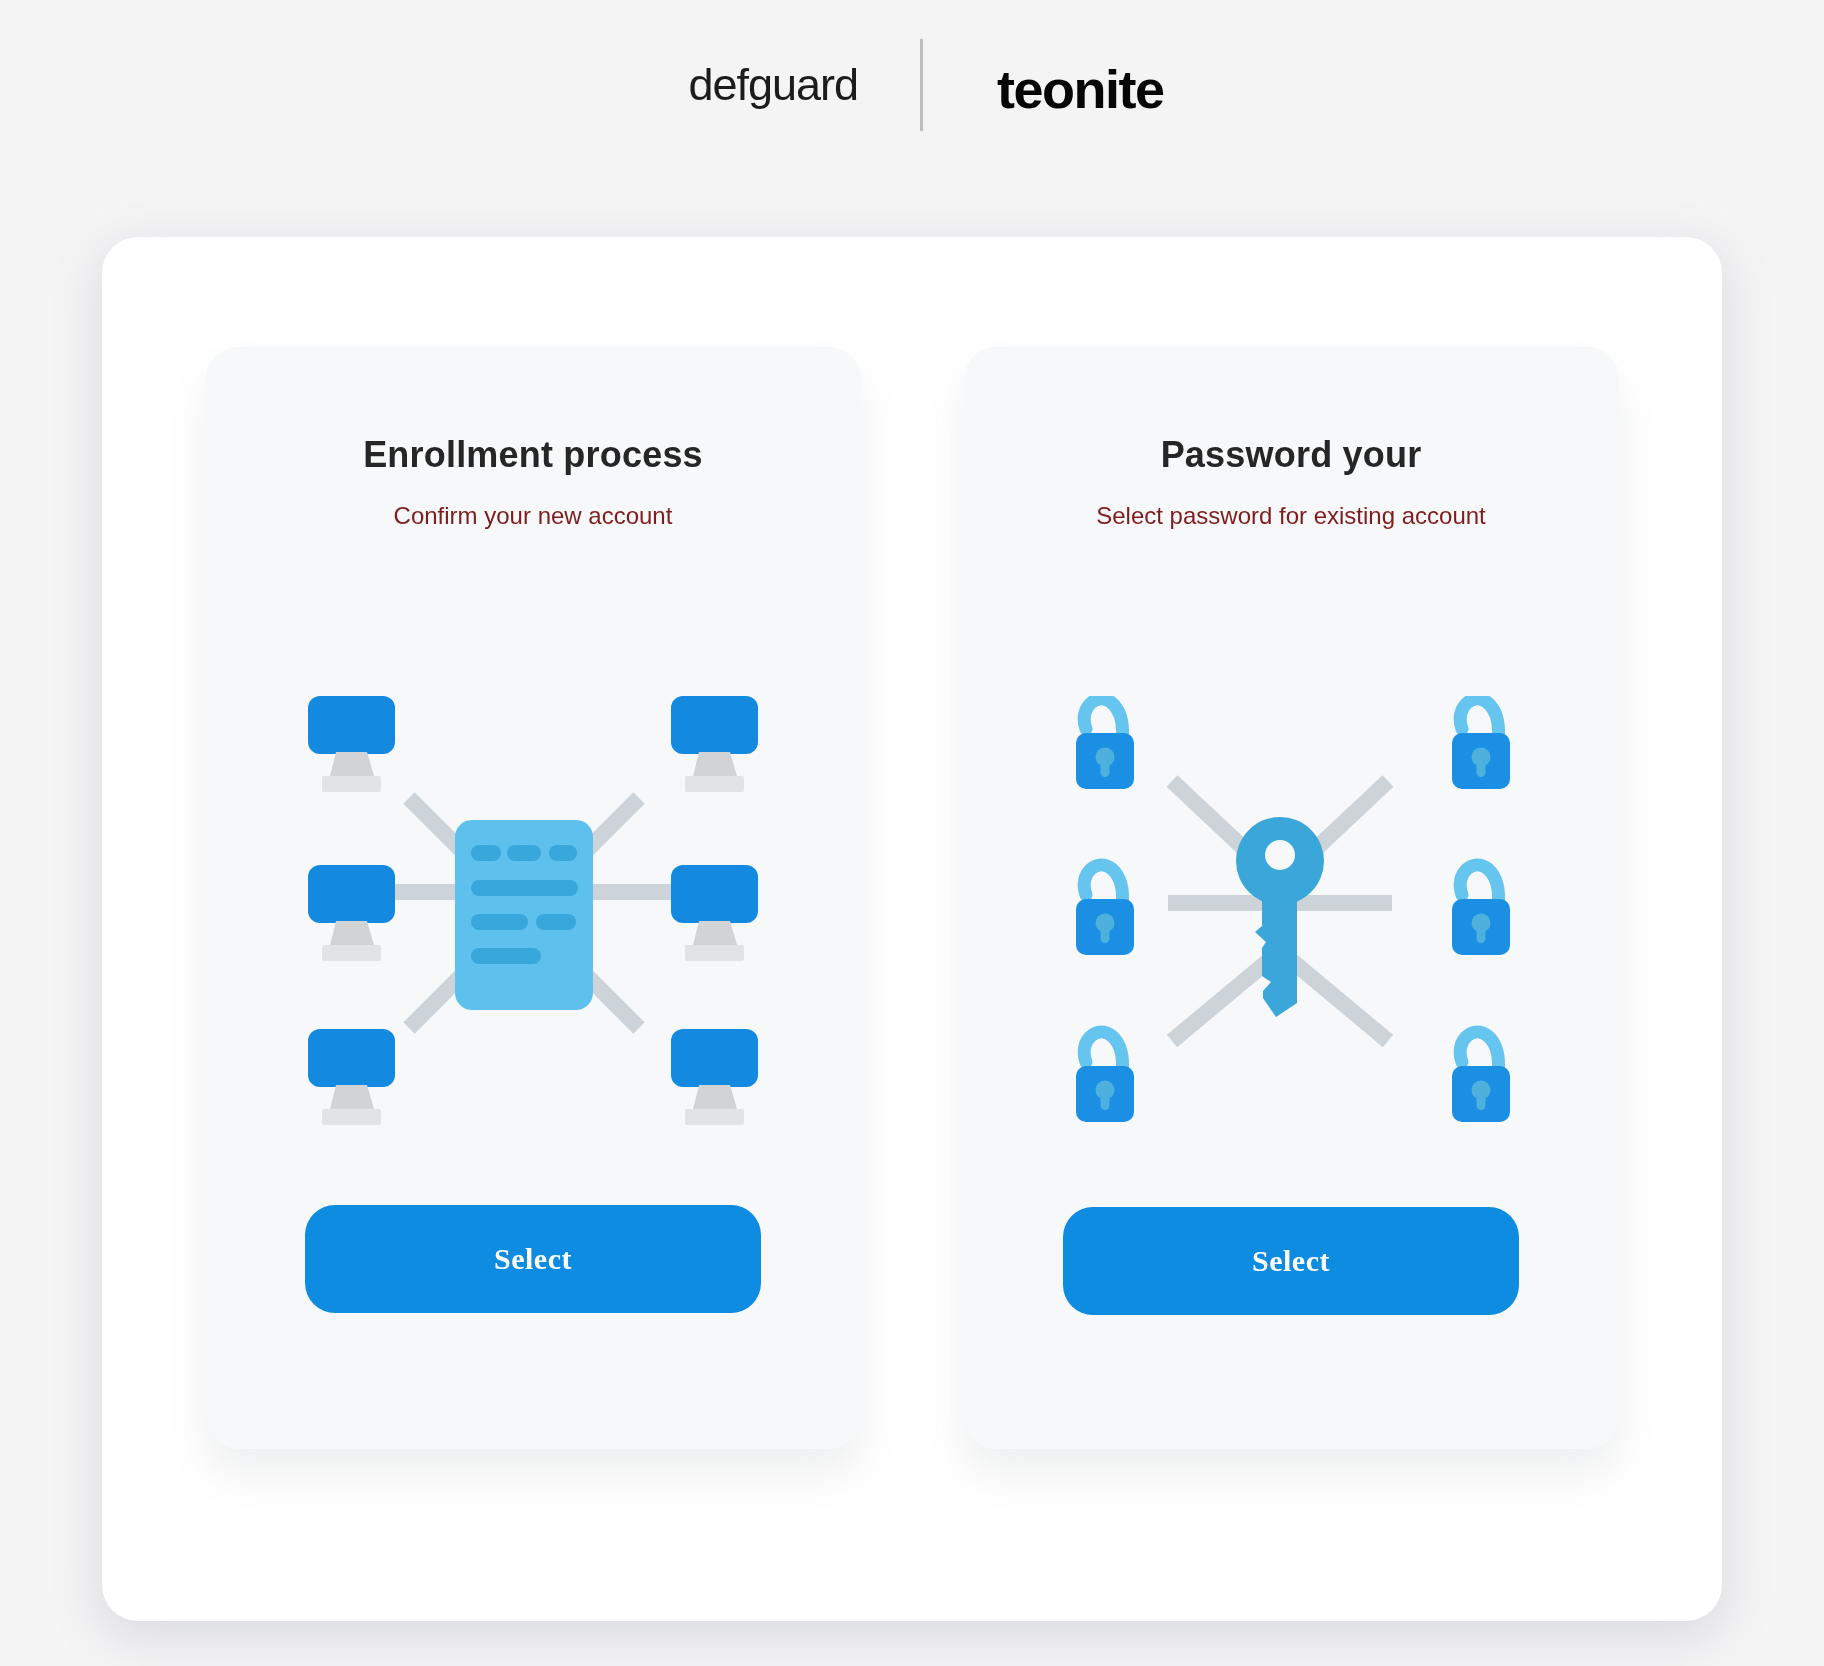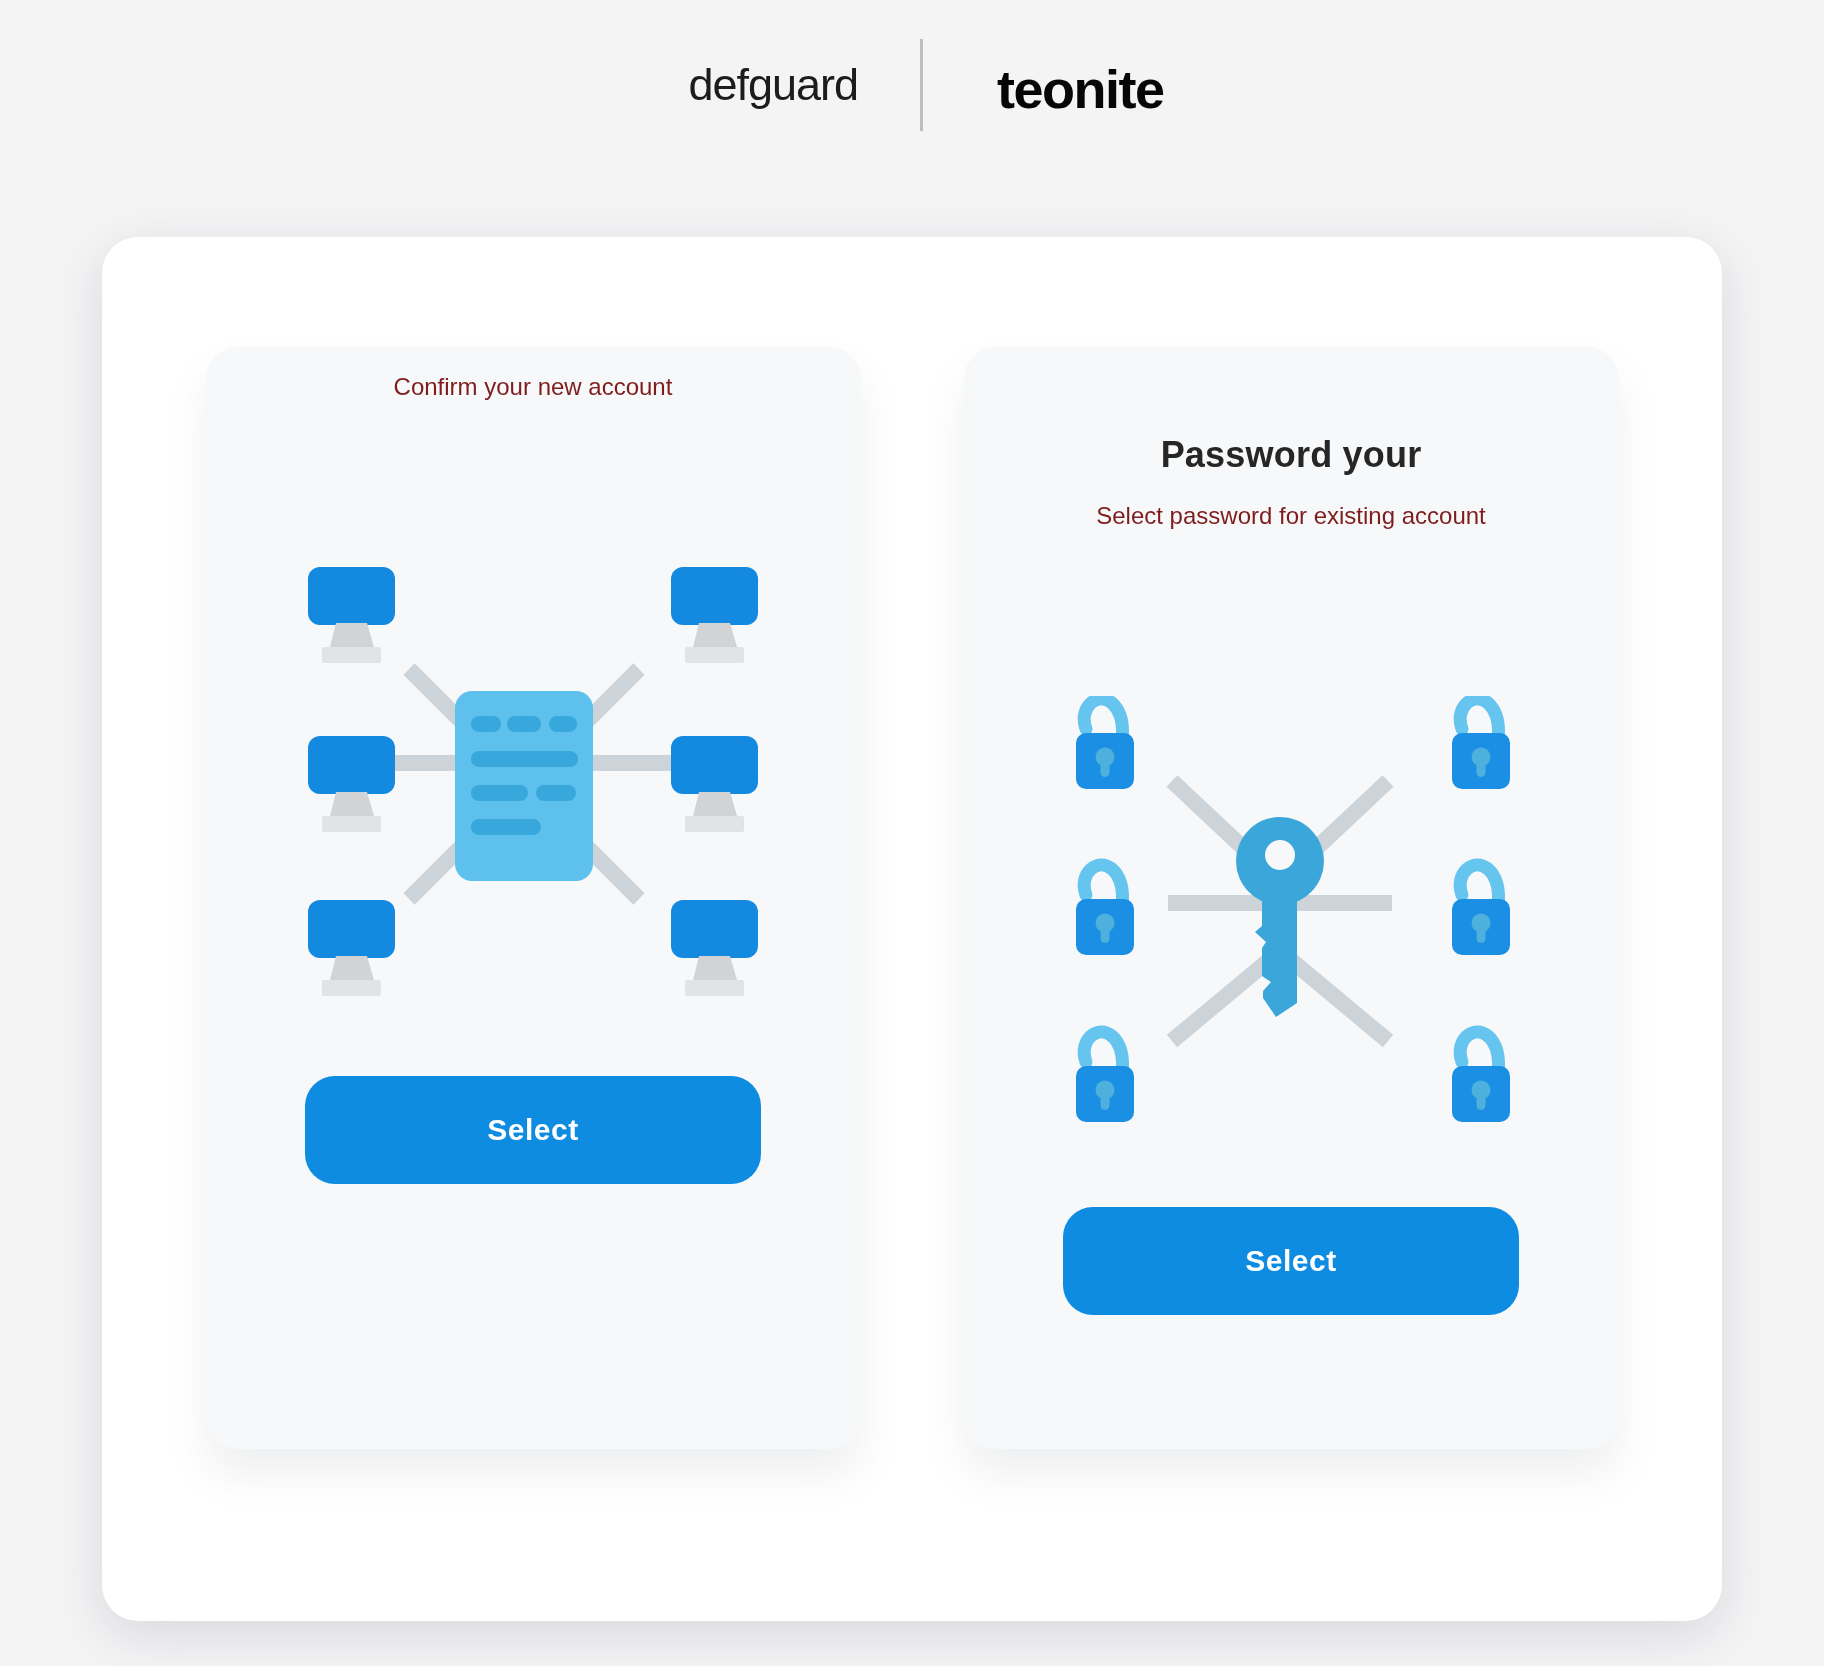--- a/index.html
+++ b/index.html
@@ -87,40 +87,41 @@
     display: block;
   }
   .select-button {
     margin-top: 79px;
     width: 456px;
     height: 108px;
     border: none;
     border-radius: 30px;
     background: #0e8ce2;
     color: #ffffff;
-    font-family: Liberation Sans, sans-serif;
+    font-family: Liberation Serif, serif;
     font-size: 30px;
     font-weight: 700;
     letter-spacing: 0.5px;
     cursor: pointer;
   }
 </style>
 </head>
 <body>
 
 <div class="header">
   <span class="logo-defguard">defguard</span>
   <span class="header-divider"></span>
   <span class="logo-teonite">teonite</span>
 </div>
 
 <div class="panel">
   <div class="cards">
 
     <div class="card">
+      <div class="card-title">Enrollment process</div>
       <div class="card-subtitle">Confirm your new account</div>
 
       <svg class="illustration" width="450" height="430" viewBox="0 0 450 430" xmlns="http://www.w3.org/2000/svg">
         <defs>
           <g id="monitor">
             <rect x="0" y="0" width="87" height="58" rx="12" fill="#1489e0"></rect>
             <polygon points="28,56 59,56 66,80 22,80" fill="#d2d3d4"></polygon>
             <rect x="14" y="80" width="59" height="16" rx="2" fill="#e2e3e4"></rect>
           </g>
         </defs>

